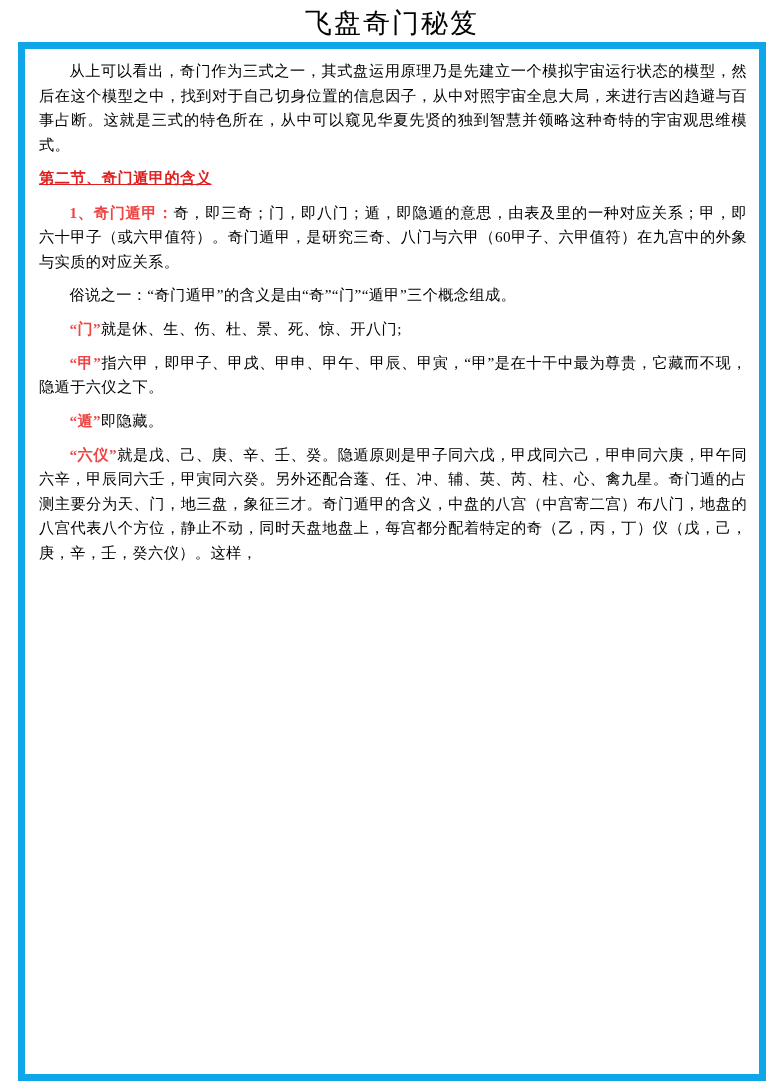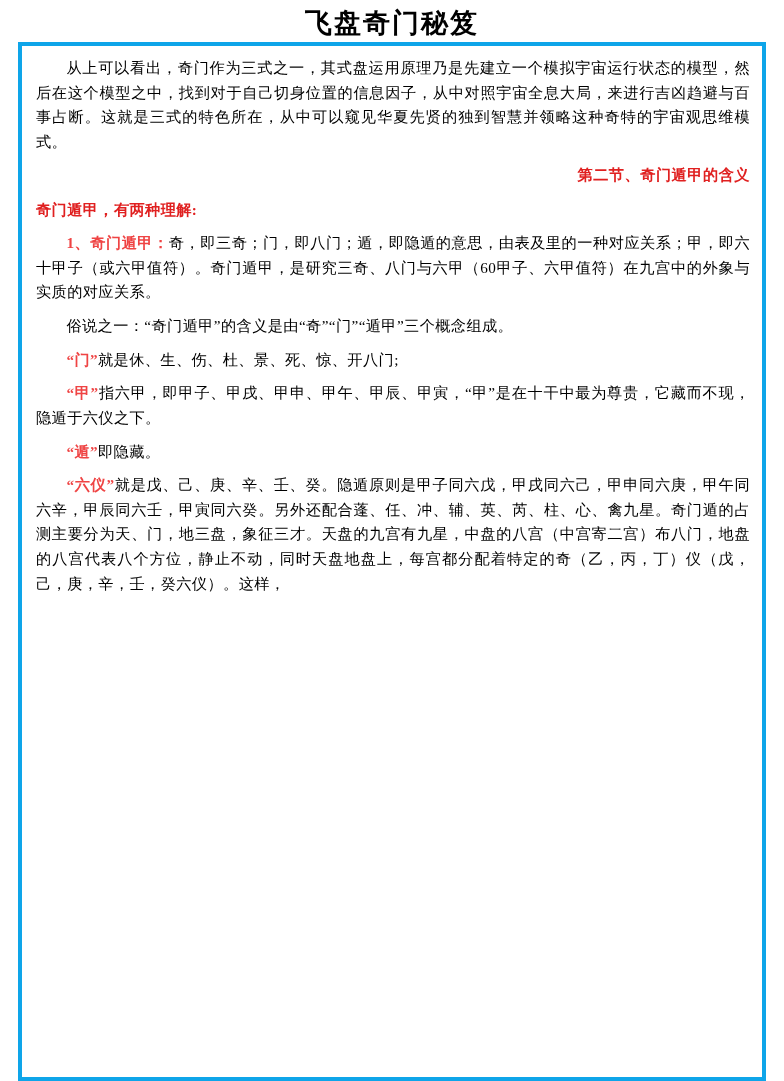--- a/index.html
+++ b/index.html
@@ -16,56 +16,57 @@
   }
   .page {
     position: relative;
     width: 784px;
     height: 1081px;
     box-sizing: border-box;
   }
   .doc-title {
     text-align: center;
     font-family: "DejaVu Serif", "Liberation Serif", serif;
-    font-weight: bold;
+    font-weight: normal;
     font-size: 27px;
     letter-spacing: 2px;
     padding-top: 5px;
     padding-bottom: 6px;
     color: #000000;
   }
   .content-frame {
     position: absolute;
     left: 18px;
     top: 42px;
     right: 18px;
     bottom: 0px;
-    border: 4px solid #0ea5e9;
+    border: 7px solid #0ea5e9;
     box-sizing: border-box;
     padding: 10px 12px 16px 14px;
   }
   p.para {
     margin: 0 0 9px 0;
     font-size: 15.2px;
     line-height: 1.62;
     text-align: justify;
     text-justify: inter-ideograph;
     text-indent: 2em;
     letter-spacing: 0.4px;
   }
   p.para.noindent {
     text-indent: 0;
   }
   .section-heading {
     margin: 10px 0 12px 0;
-    text-align: right;
+    text-align: left;
     color: #e02020;
     font-weight: bold;
     font-size: 15.2px;
     letter-spacing: 0.5px;
+    text-decoration: underline;
   }
   .red-bold {
     color: #e02020;
     font-weight: bold;
   }
   .lead-red {
     color: #ef4444;
     font-weight: bold;
   }
   .tight {
@@ -82,21 +83,20 @@
 
   <div class="doc-title">飞盘奇门秘笈</div>
 
   <div class="content-frame">
 
     <p class="para">从上可以看出，奇门作为三式之一，其式盘运用原理乃是先建立一个模拟宇宙运行状态的模型，然后在这个模型之中，找到对于自己切身位置的信息因子，从中对照宇宙全息大局，来进行吉凶趋避与百事占断。这就是三式的特色所在，从中可以窥见华夏先贤的独到智慧并领略这种奇特的宇宙观思维模式。</p>
 
 
     <div class="section-heading">第二节、奇门遁甲的含义</div>
 
-    <p class="para noindent red-bold tight">奇门遁甲，有两种理解:</p>
 
     <p class="para">
       <span class="lead-red">1、奇门遁甲：</span><span>奇，即三奇；门，即八门；遁，即隐遁的意思，由表及里的一种对应关系；甲，即六十甲子（或六甲值符）。奇门遁甲，是研究三奇、八门与六甲（60甲子、六甲值符）在九宫中的外象与实质的对应关系。</span>
     </p>
 
 
 
     <p class="para">俗说之一：“奇门遁甲”的含义是由“奇”“门”“遁甲”三个概念组成。</p>
 
 
@@ -106,17 +106,17 @@
 
     <p class="para">
       <span class="lead-red">“甲”</span><span>指六甲，即甲子、甲戌、甲申、甲午、甲辰、甲寅，“甲”是在十干中最为尊贵，它藏而不现，隐遁于六仪之下。</span>
     </p>
 
     <p class="para">
       <span class="lead-red">“遁”</span><span>即隐藏。</span>
     </p>
 
     <p class="para last-para">
-      <span class="lead-red">“六仪”</span><span>就是戊、己、庚、辛、壬、癸。隐遁原则是甲子同六戊，甲戌同六己，甲申同六庚，甲午同六辛，甲辰同六壬，甲寅同六癸。另外还配合蓬、任、冲、辅、英、芮、柱、心、禽九星。奇门遁的占测主要分为天、门，地三盘，象征三才。天盘的九宫有九星，中盘的八宫（中宫寄二宫）布八门，地盘的八宫代表八个方位，静止不动，同时天盘地盘上，每宫都分配着特定的奇（乙，丙，丁）仪（戊，己，庚，辛，壬，癸六仪）。这样，</span>
+      <span class="lead-red">“六仪”</span><span>就是戊、己、庚、辛、壬、癸。隐遁原则是甲子同六戊，甲戌同六己，甲申同六庚，甲午同六辛，甲辰同六壬，甲寅同六癸。另外还配合蓬、任、冲、辅、英、芮、柱、心、禽九星。奇门遁的占测主要分为天、门，地三盘，象征三才。奇门遁甲的含义，中盘的八宫（中宫寄二宫）布八门，地盘的八宫代表八个方位，静止不动，同时天盘地盘上，每宫都分配着特定的奇（乙，丙，丁）仪（戊，己，庚，辛，壬，癸六仪）。这样，</span>
     </p>
 
   </div>
 </div>
 
 </body></html>

